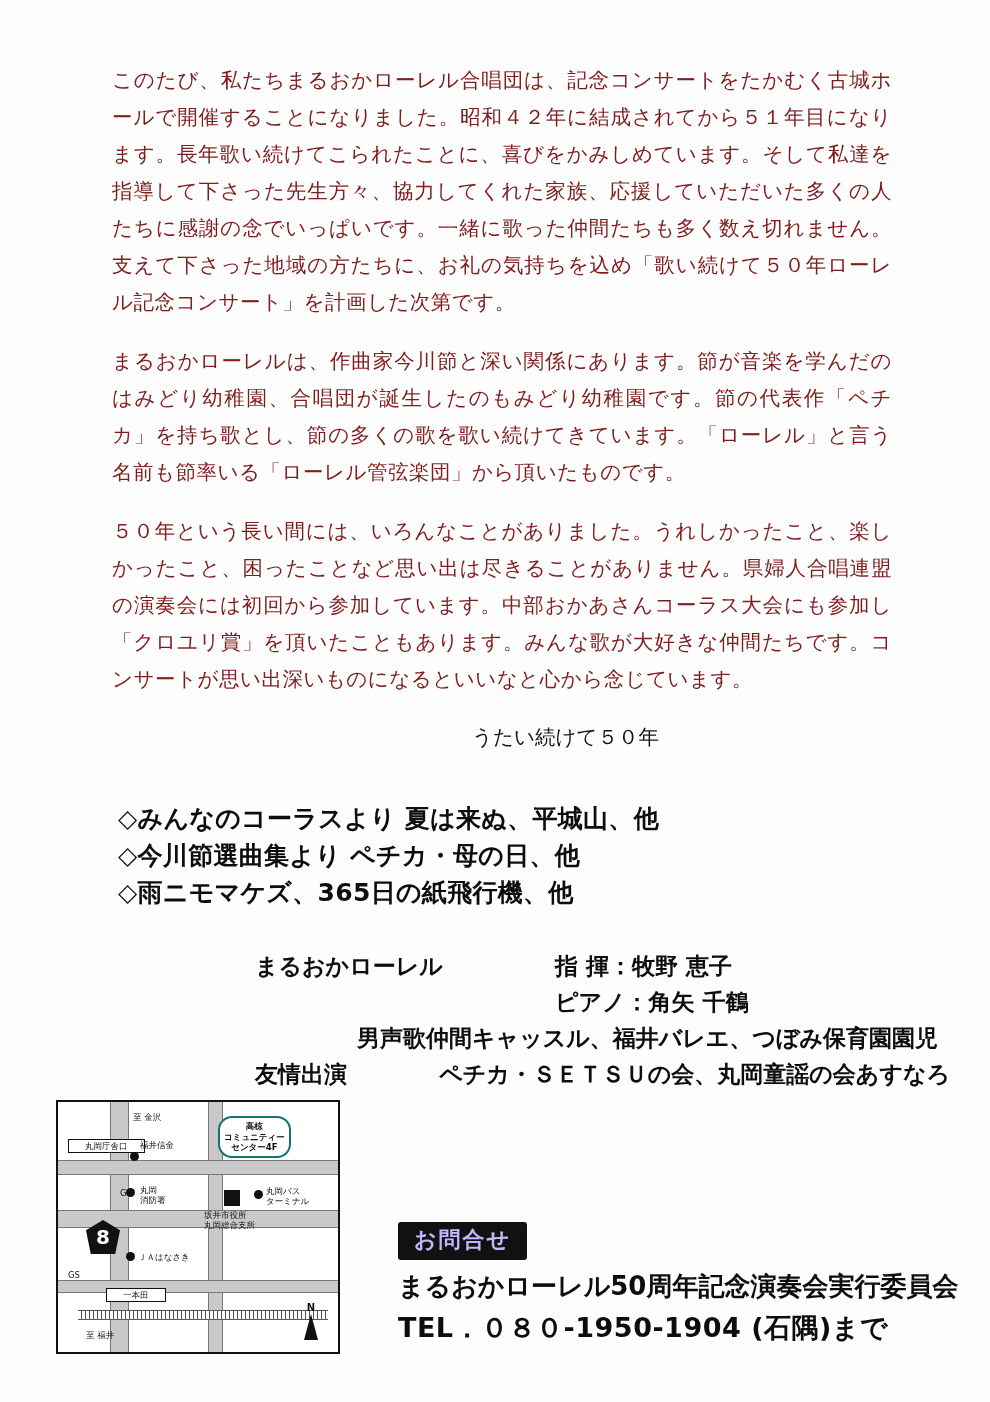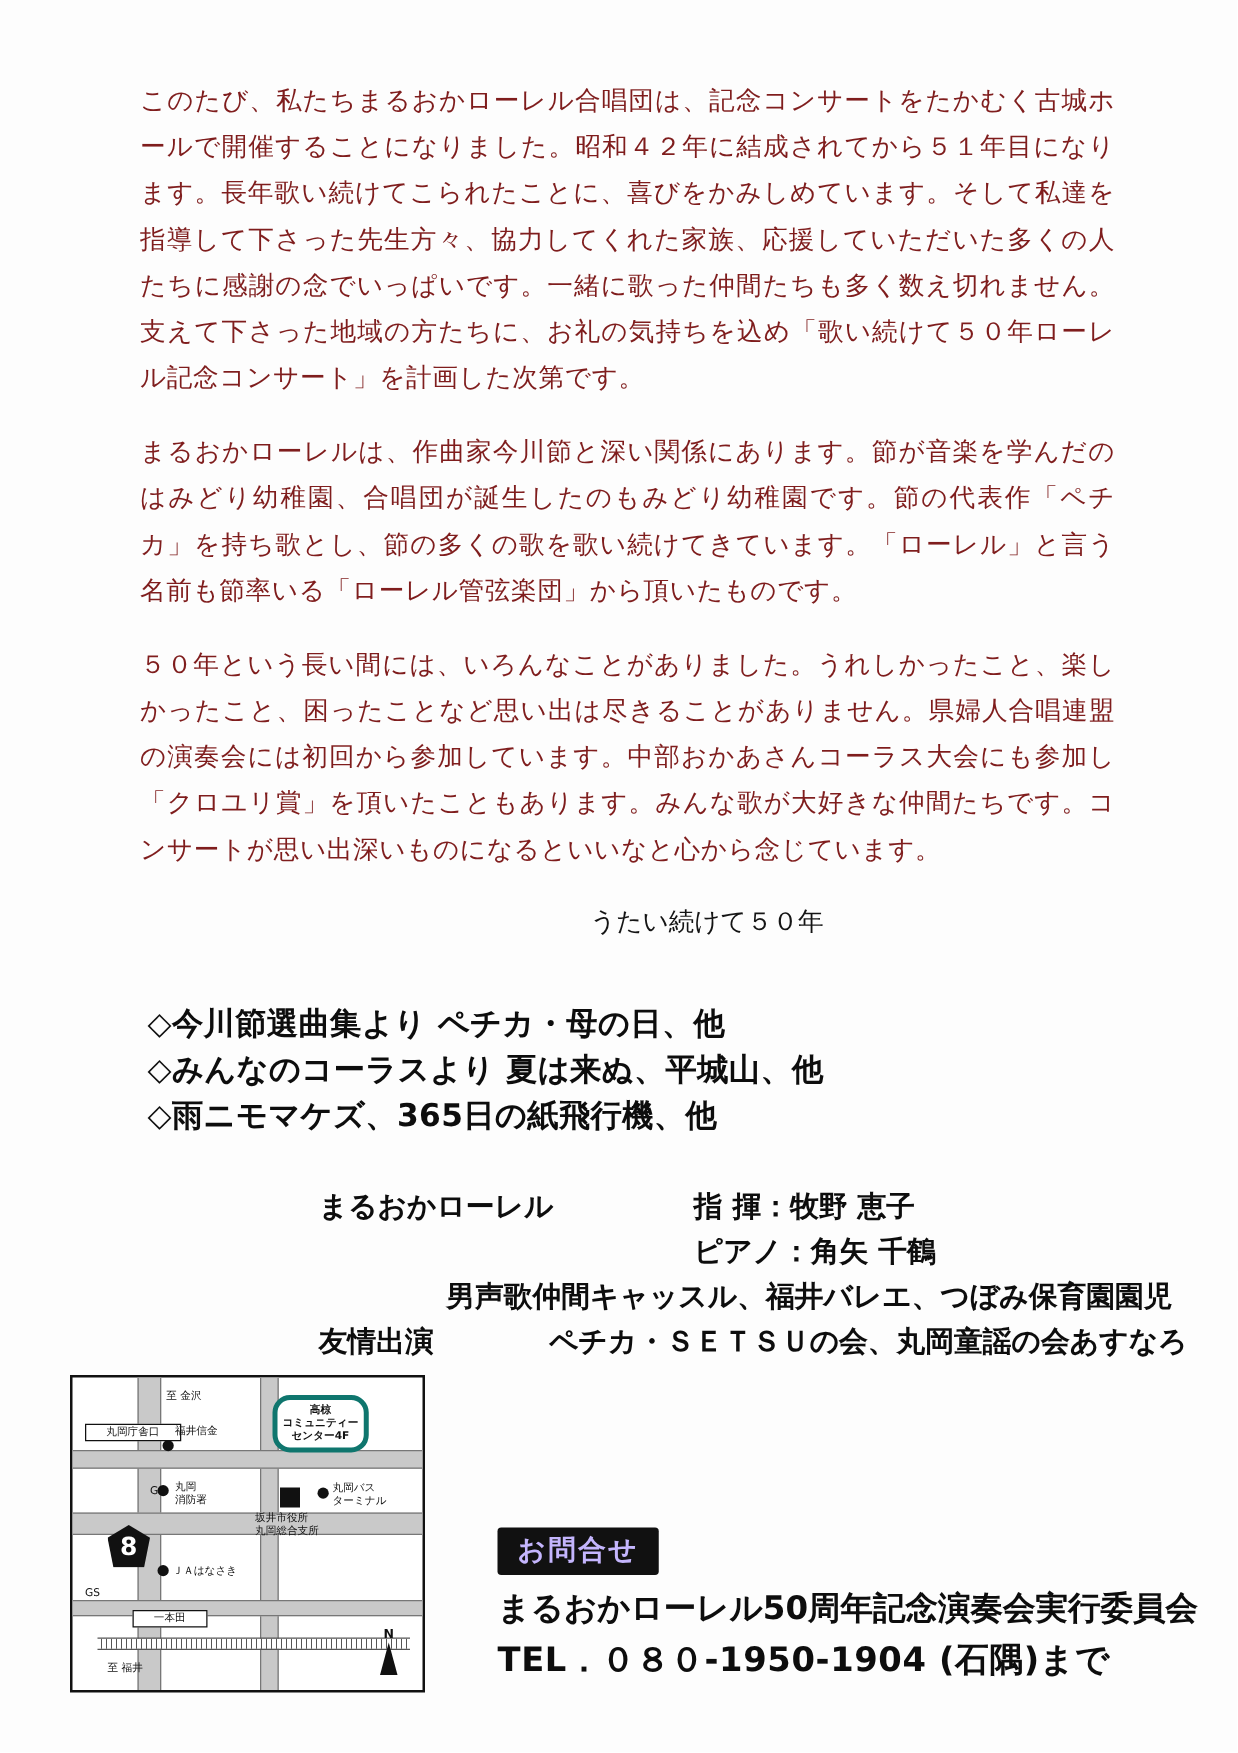--- a/index.html
+++ b/index.html
@@ -129,21 +129,21 @@
     background: #111;
     border-radius: 50%;
   }
   .map-square {
     position: absolute;
     width: 16px; height: 16px;
     background: #111;
   }
   .callout {
     position: absolute;
-    border: 4px solid #0f766e;
+    border: 2px solid #0f766e;
     background: #fff;
     border-radius: 14px;
     padding: 3px 4px;
     text-align: center;
     font-size: 8.5px;
     line-height: 10.5px;
     font-weight: 700;
     color: #111;
     white-space: nowrap;
   }
@@ -223,22 +223,22 @@
   <div class="letter">
     <p class="para">このたび、私たちまるおかローレル合唱団は、記念コンサートをたかむく古城ホールで開催することになりました。昭和４２年に結成されてから５１年目になります。長年歌い続けてこられたことに、喜びをかみしめています。そして私達を指導して下さった先生方々、協力してくれた家族、応援していただいた多くの人たちに感謝の念でいっぱいです。一緒に歌った仲間たちも多く数え切れません。支えて下さった地域の方たちに、お礼の気持ちを込め「歌い続けて５０年ローレル記念コンサート」を計画した次第です。</p>
     <p class="para">まるおかローレルは、作曲家今川節と深い関係にあります。節が音楽を学んだのはみどり幼稚園、合唱団が誕生したのもみどり幼稚園です。節の代表作「ペチカ」を持ち歌とし、節の多くの歌を歌い続けてきています。「ローレル」と言う名前も節率いる「ローレル管弦楽団」から頂いたものです。</p>
     <p class="para">５０年という長い間には、いろんなことがありました。うれしかったこと、楽しかったこと、困ったことなど思い出は尽きることがありません。県婦人合唱連盟の演奏会には初回から参加しています。中部おかあさんコーラス大会にも参加し「クロユリ賞」を頂いたこともあります。みんな歌が大好きな仲間たちです。コンサートが思い出深いものになるといいなと心から念じています。</p>
     <div class="signature">
       <div>うたい続けて５０年</div>
     </div>
   </div>
 
   <div class="programme">
+    <div class="item">◇みんなのコーラスより 夏は来ぬ、平城山、他</div>
     <div class="item">◇今川節選曲集より ペチカ・母の日、他</div>
-    <div class="item">◇みんなのコーラスより 夏は来ぬ、平城山、他</div>
     <div class="item">◇雨ニモマケズ、365日の紙飛行機、他</div>
   </div>
 
   <div class="performers">
     <div class="perf-row">
       <span class="left">まるおかローレル</span>
       <span class="right">指 揮：牧野 恵子</span>
     </div>
     <div class="perf-row">
       <span class="left"></span>

